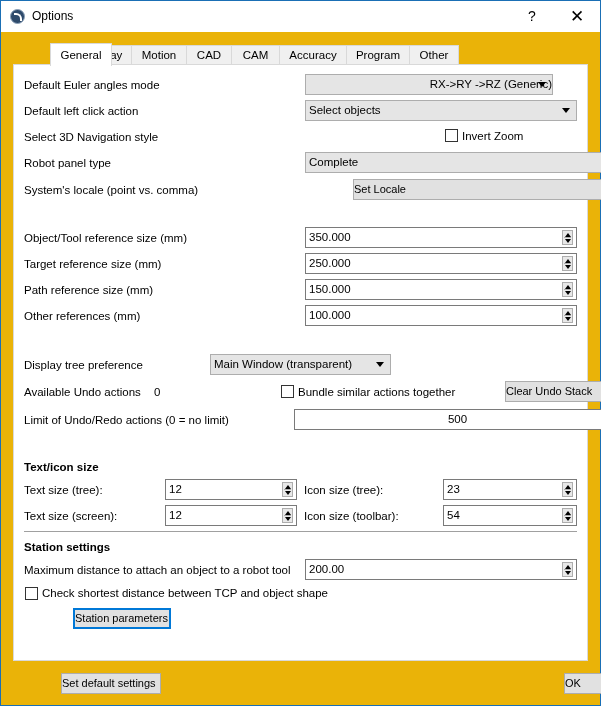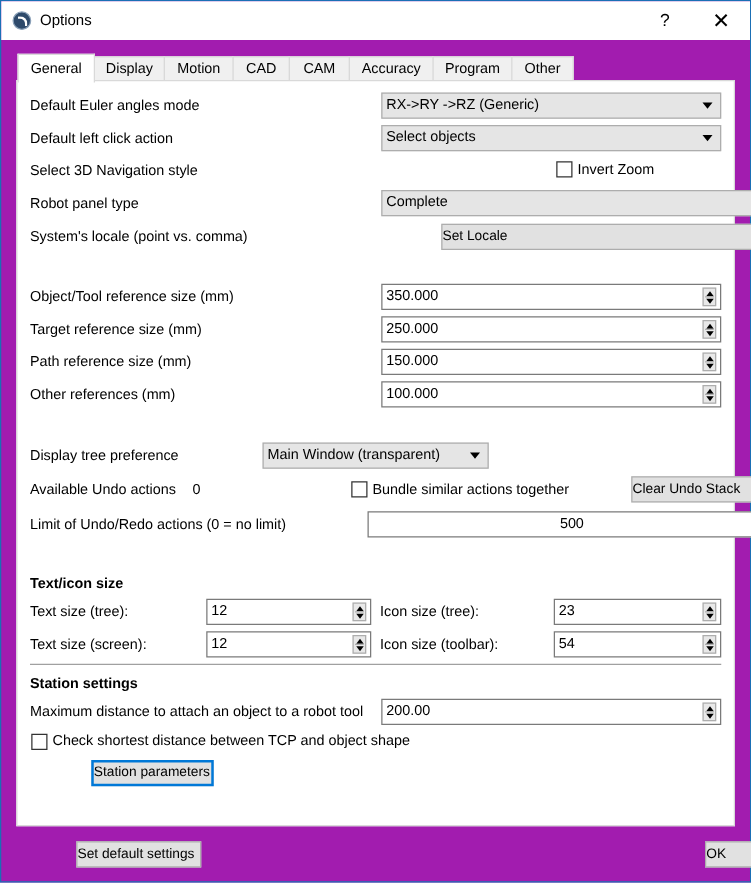--- a/index.html
+++ b/index.html
@@ -4,21 +4,21 @@
 <style>
   * { box-sizing: border-box; }
   html, body { margin: 0; padding: 0; }
   body {
     width: 601px; height: 706px; overflow: hidden;
     font-family: "Liberation Sans", "DejaVu Sans", sans-serif;
     font-size: 11px; color: #000; background: #f0f0f0;
   }
   .window {
     position: absolute; left: 0; top: 0; width: 601px; height: 706px;
-    border: 1px solid #1a6fb5; background: #a21caf;
+    border: 1px solid #1a6fb5; background: #eab308;
   }
   .titlebar {
     position: absolute; left: 0; top: 0; width: 599px; height: 31px;
     background: #fff;
   }
   .app-icon {
     position: absolute; left: 9px; top: 8px; width: 15px; height: 15px;
     border-radius: 50%; background: #2e4a6b; border: 1px solid #8aa0b8;
   }
   .app-icon::after {
@@ -32,21 +32,21 @@
   }
   .tb-help { left: 508px; }
   .tb-close { left: 553px; font-size: 17px; }
 
   .tabs { position: absolute; left: 13px; top: 42px; height: 22px; }
   .tab {
     position: absolute; top: 2px; height: 21px; background: #f0f0f0;
     border: 1px solid #d9d9d9; border-bottom: none; text-align: center;
     line-height: 19px; font-size: 11.5px;
   }
-  .tab.active { top: 0; height: 23px; background: #fff; border-color: #d9d9d9; z-index: 2; line-height: 22px; }
+  .tab.active { top: 0; height: 23px; background: #fff; border-color: #d9d9d9; z-index: 2; line-height: 22px; margin-left: 36px; }
 
   .panel {
     position: absolute; left: 12px; top: 63px; width: 575px; height: 597px;
     background: #fff; border: 1px solid #d9d9d9;
   }
   .lbl { position: absolute; font-size: 11.5px; white-space: nowrap; }
   .bold { font-weight: bold; }
 
   .combo {
     position: absolute; height: 21px; background: #e5e5e5; border: 1px solid #adadad;
@@ -101,21 +101,21 @@
     <div class="tab" style="left:172px;width:46px;">CAD</div>
     <div class="tab" style="left:217px;width:49px;">CAM</div>
     <div class="tab" style="left:265px;width:68px;">Accuracy</div>
     <div class="tab" style="left:332px;width:64px;">Program</div>
     <div class="tab" style="left:395px;width:50px;">Other</div>
   </div>
 
   <div class="panel">
 
     <span class="lbl" style="left:10px;top:14px;">Default Euler angles mode</span>
-    <div class="combo" style="left:291px;top:9px;width:272px;">
+    <div class="combo" style="left:291px;top:9px;width:248px;text-align:right;">
       <span>RX-&gt;RY -&gt;RZ  (Generic)</span>
       <span class="arrow"></span>
     </div>
 
     <span class="lbl" style="left:10px;top:40px;">Default left click action</span>
     <div class="combo" style="left:291px;top:35px;width:272px;">
       <span>Select objects</span>
       <span class="arrow"></span>
     </div>
 

